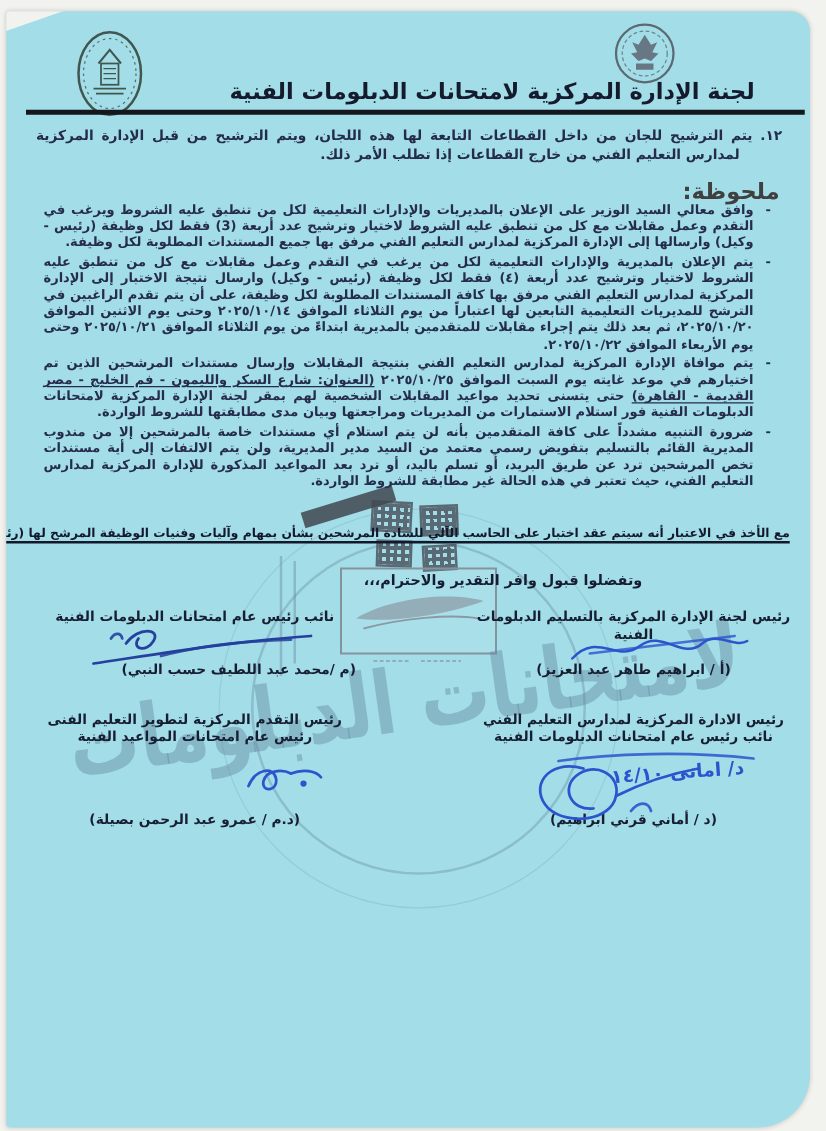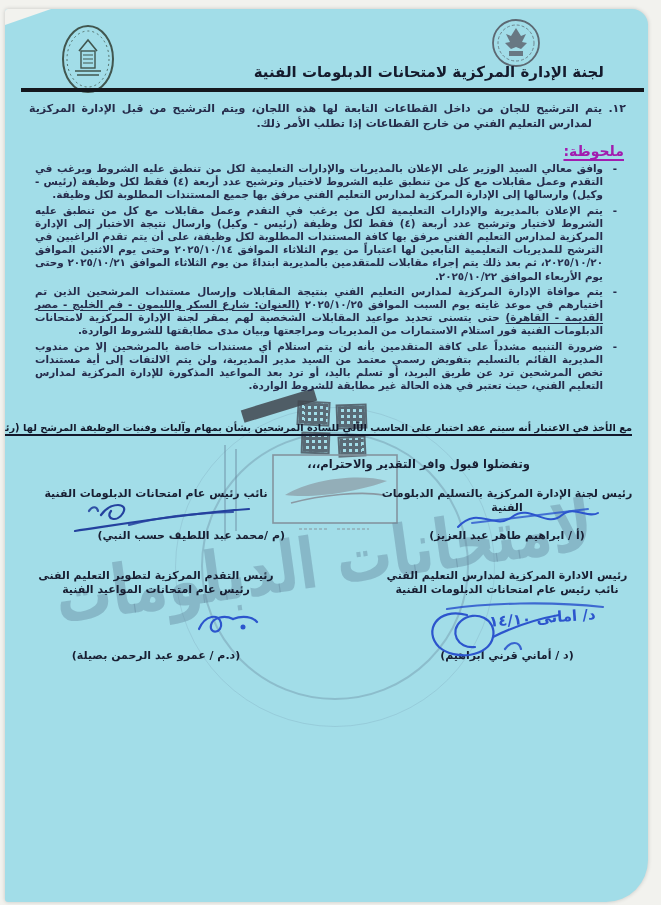--- a/index.html
+++ b/index.html
@@ -21,52 +21,52 @@
   .corner-cut{
     position:absolute; left:0; top:0; width:0; height:0;
     border-top:16px solid #f2f2ee; border-right:46px solid transparent;
     z-index:4;
   }
   
   .ministry-stamp { position:absolute; left:55px; top:14px; z-index:2; opacity:.9; }
   .eagle-emblem   { position:absolute; right:106px; top:7px; z-index:2; opacity:.9; }
   .org-title{
     position:absolute; top:54px; right:44px;
-    font-size:15px; font-weight:bold; color:#151b2d; z-index:2;margin-left:28px;
+    font-size:18px; font-weight:bold; color:#151b2d; z-index:2;margin-left:28px;
   }
   .header-rule{
     position:absolute; top:79px; left:16px; right:4px; height:4px;
     background:#14171d; z-index:2;
   }
   
   .bodytext{ color:#252b4a; font-weight:bold; z-index:2; position:absolute; }
   .item12{
     top:92px; right:22px; left:24px;
     font-size:11px; line-height:15px; text-align:justify;
     padding-right:34px; text-indent:-34px;
   }
   .note-heading{
-    top:134px; right:24px; font-size:14px; color:#a21caf;
-    text-decoration:underline; text-underline-offset:3px; text-decoration-thickness:1.5px;
+    top:134px; right:24px; font-size:18px; color:#404040;
+    text-underline-offset:3px; text-decoration-thickness:1.5px;
   }
   .notes{ top:153px; right:30px; left:30px; list-style:none; }
   .notes li{
     position:relative; padding-right:15px; margin-bottom:2px;
     font-size:10.4px; line-height:13.2px; text-align:justify; font-weight:bold; color:#262c4c;
   }
   .notes li::before{ content:"-"; position:absolute; right:1px; top:0; }
   .addr{ text-decoration:underline; text-underline-offset:2px; }
   .emphasis{
     top:413px; right:16px; left:8px;
     font-size:9.8px; letter-spacing:-.1px; white-space:nowrap; color:#13182b;
     text-decoration:underline; text-underline-offset:3px; text-decoration-thickness:1.6px;
     z-index:2;
   }
   .closing{
-    top:448px; right:118px; font-size:11.5px; color:#171d31; z-index:2;
+    top:448px; right:134px; font-size:11.5px; color:#171d31; z-index:2;
   }
   
   .sigblock{ position:absolute; z-index:2; text-align:center; }
   .sigblock .t{ font-size:11px; font-weight:bold; color:#181e32; line-height:13.5px; }
   .sigblock .n{ font-size:11px; font-weight:bold; color:#181e32; position:absolute; left:0; right:0; }
   .s1{ top:478px; right:10px; width:262px; }
   .s1 .n{ top:42px; }
   .s2{ top:478px; left:22px;  width:258px; }
   .s2 .n{ top:42px;text-align:right; }
   .s3{ top:560px; right:12px; width:258px; }
@@ -156,21 +156,21 @@
     </svg>
   </div>
   <div class="org-title">لجنة الإدارة المركزية لامتحانات الدبلومات الفنية</div>
   <div class="header-rule"></div>
 
   <p class="bodytext item12">١٢. يتم الترشيح للجان من داخل القطاعات التابعة لها هذه اللجان، ويتم الترشيح من قبل الإدارة المركزية لمدارس التعليم الفني من خارج القطاعات إذا تطلب الأمر ذلك.</p>
 
   <div class="bodytext note-heading">ملحوظة:</div>
 
   <ul class="bodytext notes">
-    <li><span>وافق معالي السيد الوزير على الإعلان بالمديريات والإدارات التعليمية لكل من تنطبق عليه الشروط ويرغب في التقدم وعمل مقابلات مع كل من تنطبق عليه الشروط لاختيار وترشيح عدد أربعة (٤) فقط لكل وظيفة (رئيس - وكيل) وارسالها إلى الإدارة المركزية لمدارس التعليم الفني مرفق بها جميع المستندات المطلوبة لكل وظيفة.</span></li>
+    <li><span>وافق معالي السيد الوزير على الإعلان بالمديريات والإدارات التعليمية لكل من تنطبق عليه الشروط ويرغب في التقدم وعمل مقابلات مع كل من تنطبق عليه الشروط لاختيار وترشيح عدد أربعة (3) فقط لكل وظيفة (رئيس - وكيل) وارسالها إلى الإدارة المركزية لمدارس التعليم الفني مرفق بها جميع المستندات المطلوبة لكل وظيفة.</span></li>
     <li><span>يتم الإعلان بالمديرية والإدارات التعليمية لكل من يرغب في التقدم وعمل مقابلات مع كل من تنطبق عليه الشروط لاختيار وترشيح عدد أربعة (٤) فقط لكل وظيفة (رئيس - وكيل) وارسال نتيجة الاختبار إلى الإدارة المركزية لمدارس التعليم الفني مرفق بها كافة المستندات المطلوبة لكل وظيفة، على أن يتم تقدم الراغبين في الترشح للمديريات التعليمية التابعين لها اعتباراً من يوم الثلاثاء الموافق ٢٠٢٥/١٠/١٤ وحتى يوم الاثنين الموافق ٢٠٢٥/١٠/٢٠، ثم بعد ذلك يتم إجراء مقابلات للمتقدمين بالمديرية ابتداءً من يوم الثلاثاء الموافق ٢٠٢٥/١٠/٢١ وحتى يوم الأربعاء الموافق ٢٠٢٥/١٠/٢٢.</span></li>
     <li><span>يتم موافاة الإدارة المركزية لمدارس التعليم الفني بنتيجة المقابلات وإرسال مستندات المرشحين الذين تم اختيارهم في موعد غايته يوم السبت الموافق ٢٠٢٥/١٠/٢٥ </span><span class="addr">(العنوان: شارع السكر والليمون - فم الخليج - مصر القديمة - القاهرة)</span><span> حتى يتسنى تحديد مواعيد المقابلات الشخصية لهم بمقر لجنة الإدارة المركزية لامتحانات الدبلومات الفنية فور استلام الاستمارات من المديريات ومراجعتها وبيان مدى مطابقتها للشروط الواردة.</span></li>
     <li><span>ضرورة التنبيه مشدداً على كافة المتقدمين بأنه لن يتم استلام أي مستندات خاصة بالمرشحين إلا من مندوب المديرية القائم بالتسليم بتفويض رسمي معتمد من السيد مدير المديرية، ولن يتم الالتفات إلى أية مستندات تخص المرشحين ترد عن طريق البريد، أو تسلم باليد، أو ترد بعد المواعيد المذكورة للإدارة المركزية لمدارس التعليم الفني، حيث تعتبر في هذه الحالة غير مطابقة للشروط الواردة.</span></li>
   </ul>
 
   <div class="bodytext emphasis">مع الأخذ في الاعتبار أنه سيتم عقد اختبار على الحاسب الآلي للسادة المرشحين بشأن بمهام وآليات وفنيات الوظيفة المرشح لها (رئيس - وكيل)</div>
 
   <div class="bodytext closing">وتفضلوا قبول وافر التقدير والاحترام،،،</div>
 
   <div class="sigblock s1">

